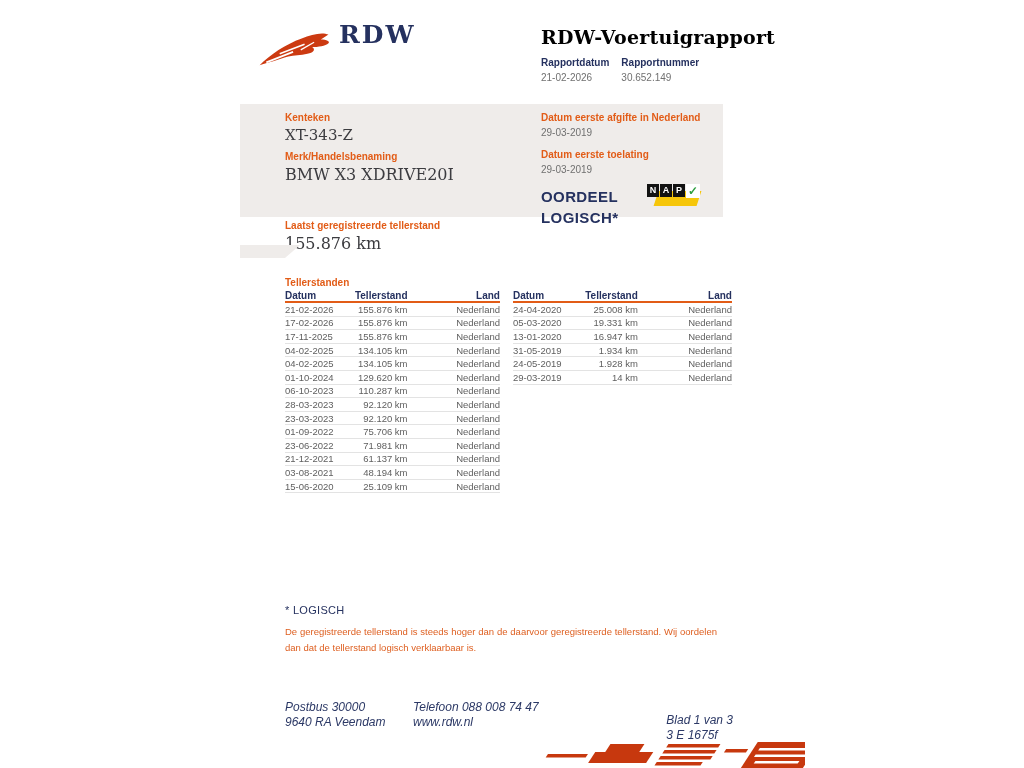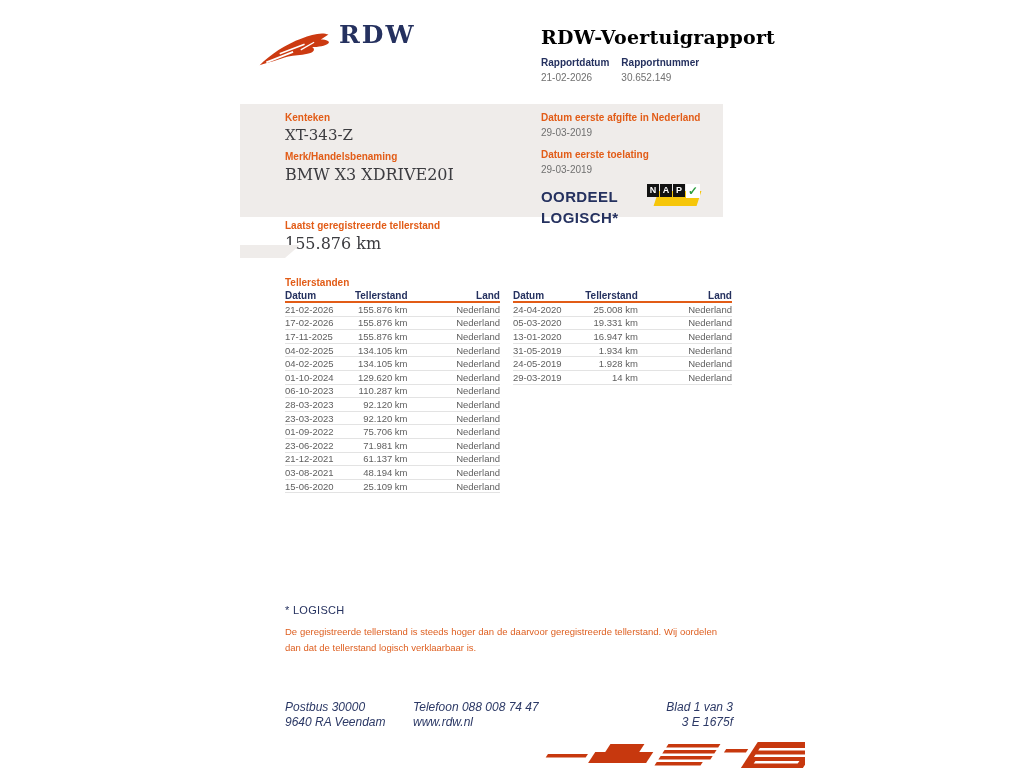--- a/index.html
+++ b/index.html
@@ -97,21 +97,21 @@
     text-align:justify;
   }
 
   
   .page-footer {
     position:absolute; left:285px; top:700px; width:448px; display:flex;
     font-size:12px; color:#2c3966; line-height:15px;font-style:italic;
   }
   .footer-col-address { width:128px; }
   .footer-col-contact { flex:1; }
-  .footer-col-page { text-align:right; }
+  .footer-col-page { text-align:left;margin-top:13px; }
 
   
   .stripes { position:absolute; left:543px; top:737px; width:262px; height:31px; }
 </style>
 </head>
 <body>
 
 <div class="page">
 
   <svg class="logo-mark" viewBox="0 0 80 46" aria-hidden="true">

